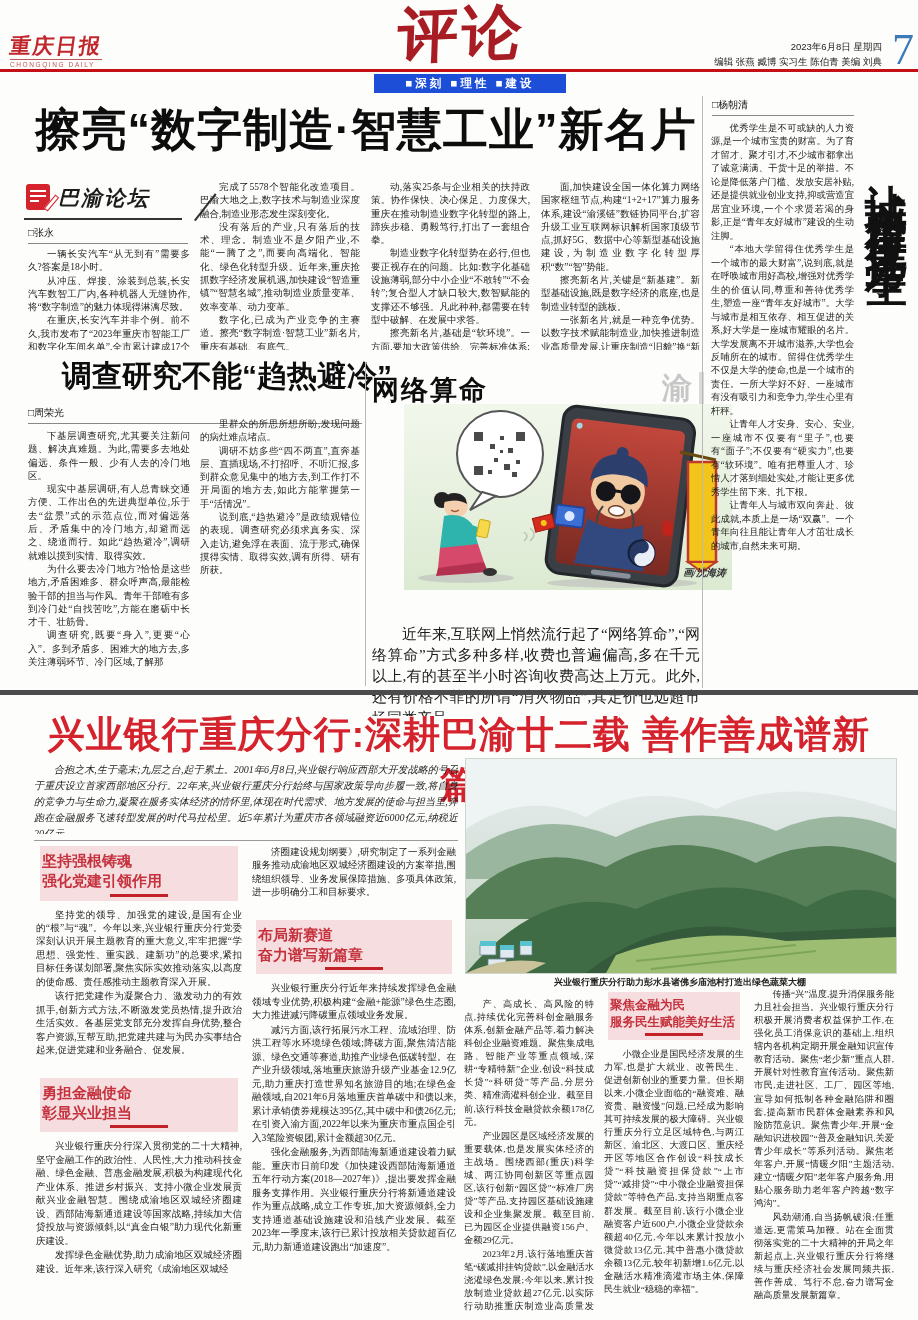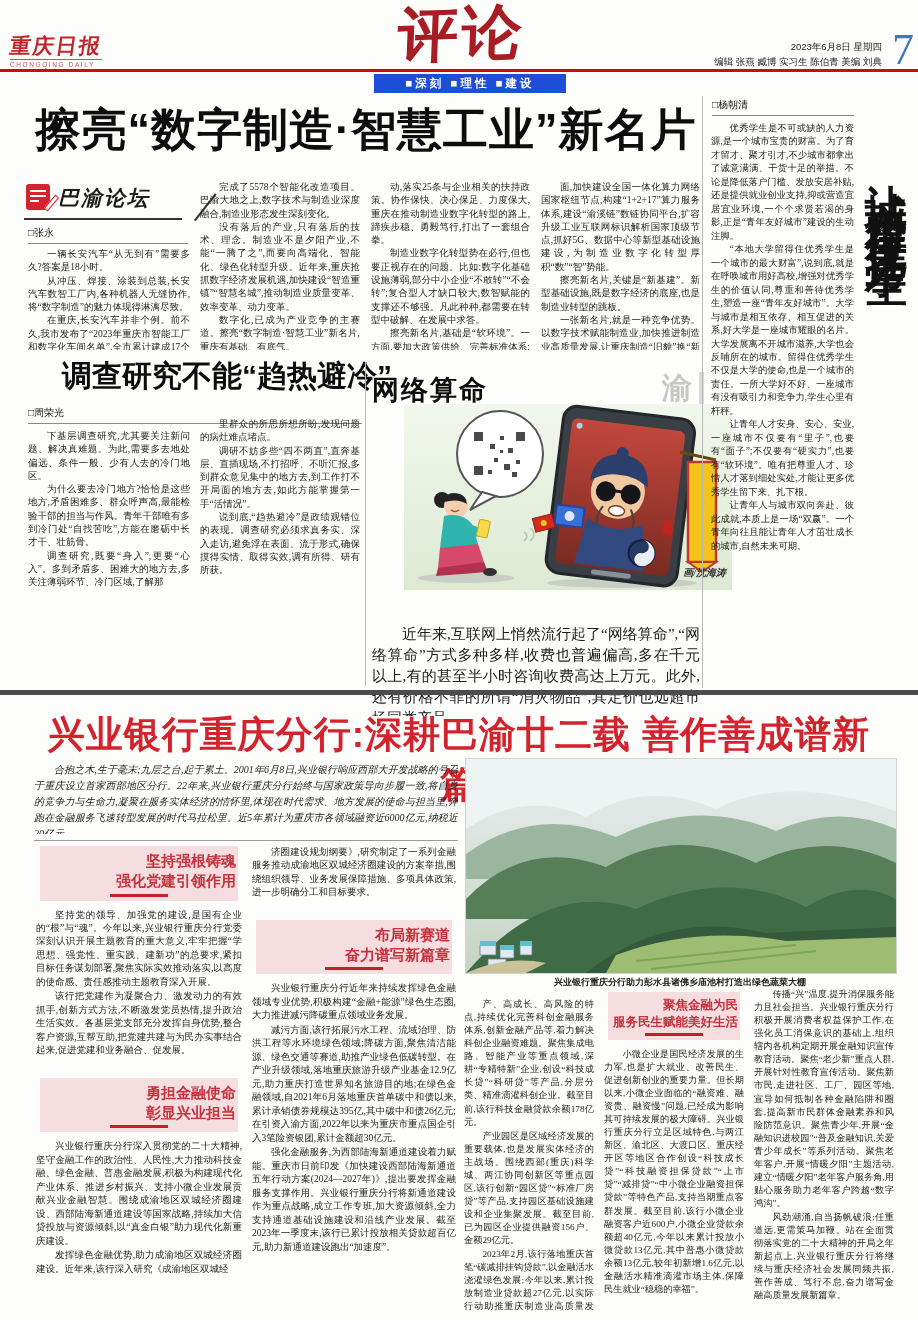--- a/index.html
+++ b/index.html
@@ -62,21 +62,21 @@
   .ad-headline{left:30px;top:710px;width:858px;text-align:center;font-size:37px;font-weight:bold;color:#d5232e;
                font-family:"Liberation Sans","DejaVu Sans",sans-serif;letter-spacing:1px;}
   .ad-intro{left:34px;top:762px;width:424px;height:72px;font-size:10px;line-height:1.6;font-style:italic;
             text-align:justify;overflow:hidden;}
   .ad-intro p{margin:0;text-indent:2em;}
   .intro-rule{left:34px;top:840px;width:424px;height:0;border-top:1.5px solid #9a9a9a;}
 
   .photo{left:465px;top:758px;width:430px;height:214px;overflow:hidden;border:1px solid #cfd6cf;}
   .photo-caption{left:465px;top:976px;width:430px;text-align:center;font-size:9px;font-weight:bold;color:#222;}
 
-  .subhead{position:relative;background:#f6dee0;color:#c5323d;font-weight:bold;text-align:right;
+  .subhead{position:relative;background:#f6dee0;color:#c5323d;font-weight:bold;text-align:left;
            padding:5px 2px 9px;margin:0 4px 8px;line-height:1.35;font-family:"Liberation Sans",sans-serif;}
   .subhead:after{content:"";position:absolute;bottom:4px;left:50%;transform:translateX(-50%);
                  width:58px;height:3px;background:#c22128;}
   .subhead.s15{font-size:15px;} .subhead.s13{font-size:12.5px;}
   .subhead.mid{margin-top:20px;}
   .ad-col{font-size:9.5px;line-height:1.42;text-align:justify;overflow:hidden;}
   .ad-col p{margin:0 0 1px;text-indent:2em;}
 </style>
 </head>
 <body>
@@ -127,20 +127,21 @@
   <div class="abs col" style="left:541px;top:181px;width:159px;height:169px;">
       <p>面,加快建设全国一体化算力网络国家枢纽节点,构建“1+2+17”算力服务体系,建设“渝溪链”数链协同平台,扩容升级工业互联网标识解析国家顶级节点,抓好5G、数据中心等新型基础设施建设,为制造业数字化转型厚积“数”“智”势能。</p>
       <p>擦亮新名片,关键是“新基建”。新型基础设施,既是数字经济的底座,也是制造业转型的跳板。</p>
       <p>一张新名片,就是一种竞争优势。以数字技术赋能制造业,加快推进制造业高质量发展,让重庆制造“旧貌”换“新颜”,让“数字制造·智慧工业”新名片愈发闪亮。</p>
     </div>
 
   <div class="abs sub-title survey-title">调查研究不能“趋热避冷”</div>
   <div class="abs byline rule" style="left:28px;top:406px;width:334px;">□周荣光</div>
   <div class="abs col" style="left:28px;top:430px;width:162px;height:256px;">
       <p>下基层调查研究,尤其要关注新问题、解决真难题。为此,需要多去地处偏远、条件一般、少有人去的冷门地区。</p>
+      <p>现实中基层调研,有人总青睐交通方便、工作出色的先进典型单位,乐于去“盆景”式的示范点位,而对偏远落后、矛盾集中的冷门地方,却避而远之、绕道而行。如此“趋热避冷”,调研就难以摸到实情、取得实效。</p>
       <p>为什么要去冷门地方?恰恰是这些地方,矛盾困难多、群众呼声高,最能检验干部的担当与作风。青年干部唯有多到冷门处“自找苦吃”,方能在磨砺中长才干、壮筋骨。</p>
       <p>调查研究,既要“身入”,更要“心入”。多到矛盾多、困难大的地方去,多关注薄弱环节、冷门区域,了解那</p>
     </div>
   <div class="abs col" style="left:200px;top:418px;width:160px;height:268px;">
       <p>里群众的所思所想所盼,发现问题的病灶难点堵点。</p>
       <p>调研不妨多些“四不两直”,直奔基层、直插现场,不打招呼、不听汇报,多到群众意见集中的地方去,到工作打不开局面的地方去,如此方能掌握第一手“活情况”。</p>
       <p>说到底,“趋热避冷”是政绩观错位的表现。调查研究必须求真务实、深入走访,避免浮在表面、流于形式,确保摸得实情、取得实效,调有所得、研有所获。</p>
     </div>
 
   <div class="abs vline" style="left:365px;top:362px;height:324px;"></div>
@@ -319,21 +320,21 @@
     <div>
         <p>济圈建设规划纲要》,研究制定了一系列金融服务推动成渝地区双城经济圈建设的方案举措,围绕组织领导、业务发展保障措施、多项具体政策,进一步明确分工和目标要求。</p>
       </div>
     <div class="subhead s15 mid">
       <div>布局新赛道</div>
       <div>奋力谱写新篇章</div>
     </div>
     <div>
         <p>兴业银行重庆分行近年来持续发挥绿色金融领域专业优势,积极构建“金融+能源”绿色生态圈,大力推进减污降碳重点领域业务发展。</p>
         <p>减污方面,该行拓展污水工程、流域治理、防洪工程等水环境绿色领域;降碳方面,聚焦清洁能源、绿色交通等赛道,助推产业绿色低碳转型。在产业升级领域,落地重庆旅游升级产业基金12.9亿元,助力重庆打造世界知名旅游目的地;在绿色金融领域,自2021年6月落地重庆首单碳中和债以来,累计承销债券规模达395亿,其中碳中和债26亿元;在引资入渝方面,2022年以来为重庆市重点国企引入3笔险资银团,累计金额超30亿元。</p>
-        <p>强化金融服务,为西部陆海新通道建设着力赋能。重庆市日前印发《加快建设西部陆海新通道五年行动方案(2024—2027年)》,提出要发挥金融服务支撑作用。兴业银行重庆分行将新通道建设作为重点战略,成立工作专班,加大资源倾斜,全力支持通道基础设施建设和沿线产业发展。截至2023年一季度末,该行已累计投放相关贷款超百亿元,助力新通道建设跑出“加速度”。</p>
+        <p>强化金融服务,为西部陆海新通道建设着力赋能。重庆市日前印发《加快建设西部陆海新通道五年行动方案(2018—2027年)》,提出要发挥金融服务支撑作用。兴业银行重庆分行将新通道建设作为重点战略,成立工作专班,加大资源倾斜,全力支持通道基础设施建设和沿线产业发展。截至2023年一季度末,该行已累计投放相关贷款超百亿元,助力新通道建设跑出“加速度”。</p>
       </div>
   </div>
 
   <div class="abs ad-col" style="left:464px;top:998px;width:130px;height:314px;font-size:9.2px;">
       <p>产、高成长、高风险的特点,持续优化完善科创金融服务体系,创新金融产品等,着力解决科创企业融资难题。聚焦集成电路、智能产业等重点领域,深耕“专精特新”企业,创设“科技成长贷”“科研贷”等产品,分层分类、精准滴灌科创企业。截至目前,该行科技金融贷款余额178亿元。</p>
       <p>产业园区是区域经济发展的重要载体,也是发展实体经济的主战场。围绕西部(重庆)科学城、两江协同创新区等重点园区,该行创新“园区贷”“标准厂房贷”等产品,支持园区基础设施建设和企业集聚发展。截至目前,已为园区企业提供融资156户、金额29亿元。</p>
       <p>2023年2月,该行落地重庆首笔“碳减排挂钩贷款”,以金融活水浇灌绿色发展;今年以来,累计投放制造业贷款超27亿元,以实际行动助推重庆制造业高质量发展。</p>
     </div>
 
   <div class="abs ad-col" style="left:604px;top:992px;width:140px;height:320px;font-size:9.2px;">

